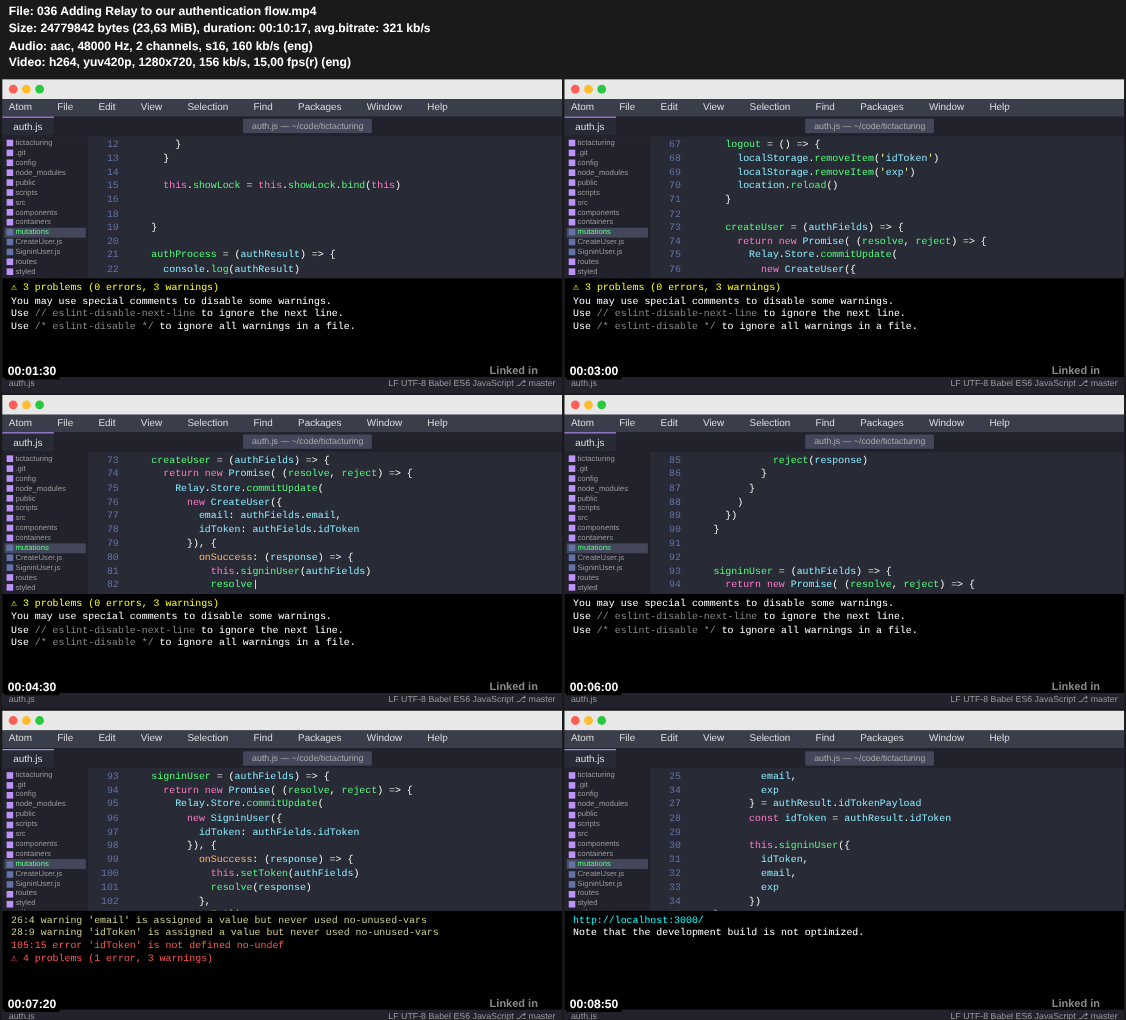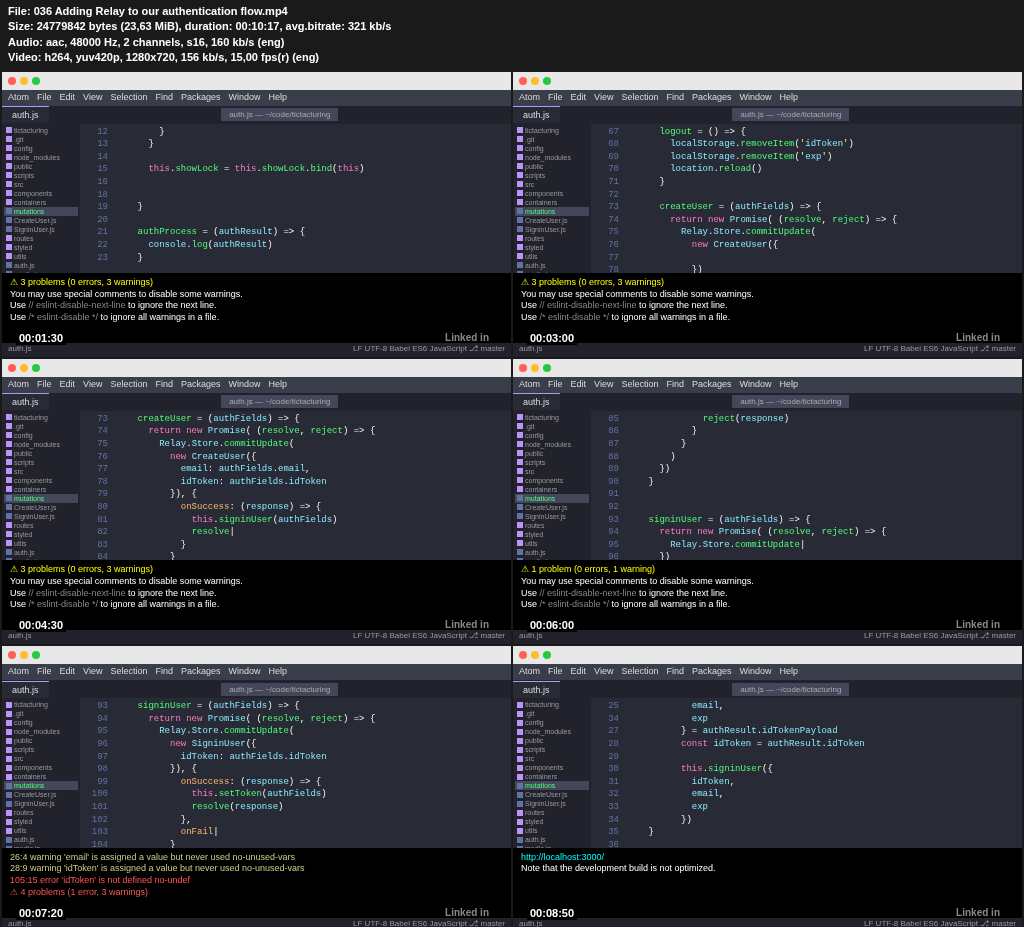--- a/index.html
+++ b/index.html
@@ -4,38 +4,38 @@
 <style>
 *{margin:0;padding:0;box-sizing:border-box}
 body{background:#1a1a1a;width:1024px;height:927px;font-family:Arial,sans-serif;font-size:11px;overflow:hidden}
 .header{color:#fff;padding:4px 8px;font-weight:bold;line-height:1.4}
 .header span{color:#fff}
 .grid{display:grid;grid-template-columns:1fr 1fr;grid-template-rows:repeat(3,1fr);gap:2px;padding:2px;height:864px}
 .pane{background:#282a36;position:relative;overflow:hidden;display:flex;flex-direction:column}
 .titlebar{background:#e8e8e8;height:18px;display:flex;align-items:center;padding:0 6px;gap:4px}
 .dot{width:8px;height:8px;border-radius:50%}
 .dot.r{background:#ff5f56}.dot.y{background:#ffbd2e}.dot.g{background:#27c93f}
-.menubar{background:#3a3d4a;height:16px;color:#ddd;font-size:9px;padding:2px 6px;display:flex;gap:8px}
+.menubar{background:#3a3d4a;height:16px;color:#ddd;font-size:9px;padding:2px 6px;display:flex;gap:23px}
 .tabbar{background:#21222c;height:18px;display:flex;align-items:center}
 .tab{background:#282a36;color:#ddd;font-size:9px;padding:3px 10px;border-top:1px solid #bd93f9}
 .subtab{background:#44475a;color:#aaa;font-size:8px;padding:2px 8px;margin:0 auto}
 .main{display:flex;flex:1;overflow:hidden}
 .sidebar{width:78px;background:#21222c;padding:2px;overflow:hidden}
 .tree-item{color:#999;font-size:7px;padding:1px 2px;display:flex;align-items:center;gap:2px;white-space:nowrap}
 .tree-item.hl{background:#44475a;color:#50fa7b}
 .tree-item .ico{width:6px;height:6px;background:#6272a4;display:inline-block}
 .tree-item .ico.fld{background:#bd93f9}
 .editor{flex:1;background:#282a36;padding:2px 4px;font-family:'Courier New',monospace;font-size:9px;line-height:1.4;overflow:hidden}
 .line{white-space:pre;color:#f8f8f2}
 .ln{color:#6272a4;display:inline-block;width:24px;text-align:right;margin-right:8px}
 .kw{color:#ff79c6}.str{color:#f1fa8c}.fn{color:#50fa7b}.var{color:#8be9fd}.orange{color:#ffb86c}
-.terminal{background:#000;color:#fff;font-family:Liberation Sans, sans-serif;font-size:9px;padding:4px 8px;height:70px;line-height:1.3}
+.terminal{background:#000;color:#fff;font-family:Liberation Mono, monospace;font-size:9px;padding:4px 8px;height:90px;line-height:1.3}
 .terminal .warn{color:#ff0}.terminal .err{color:#f55}.terminal .ok{color:#0ff}
 .statusbar{background:#21222c;height:14px;color:#999;font-size:8px;display:flex;justify-content:space-between;padding:1px 6px}
-.timestamp{position:absolute;bottom:12px;left:14px;background:#000;color:#fff;font-size:11px;font-weight:bold;padding:1px 3px;z-index:10}
+.timestamp{position:absolute;bottom:12px;left:2px;background:#000;color:#fff;font-size:11px;font-weight:bold;padding:1px 3px;z-index:10}
 .watermark{position:absolute;bottom:14px;right:22px;color:#888;font-size:10px;font-weight:bold;z-index:10}
 </style>
 </head>
 <body>
 
 <div class="header">
   <div><span>File: </span><span>036 Adding Relay to our authentication flow.mp4</span></div>
   <div><span>Size: </span><span>24779842 bytes (23,63 MiB)</span>, duration: <span>00:10:17</span>, avg.bitrate: <span>321 kb/s</span></div>
   <div><span>Audio: </span><span>aac, 48000 Hz, 2 channels, s16, 160 kb/s (eng)</span></div>
   <div><span>Video: </span><span>h264, yuv420p, 1280x720, 156 kb/s, 15,00 fps(r) (eng)</span></div>
@@ -301,21 +301,20 @@
           <div class="line"><span class="ln">90</span>    }</div>
           <div class="line"><span class="ln">91</span></div>
           <div class="line"><span class="ln">92</span></div>
           <div class="line"><span class="ln">93</span>    <span class="fn">signinUser</span> = (<span class="var">authFields</span>) =&gt; {</div>
           <div class="line"><span class="ln">94</span>      <span class="kw">return</span> <span class="kw">new</span> <span class="var">Promise</span>( (<span class="fn">resolve</span>, <span class="fn">reject</span>) =&gt; {</div>
           <div class="line"><span class="ln">95</span>        <span class="var">Relay</span>.<span class="var">Store</span>.<span class="fn">commitUpdate</span>|</div>
           <div class="line"><span class="ln">96</span>      })</div>
         </div>
     </div>
     <div class="terminal">
-        <div class="warn">⚠ 1 problem (0 errors, 1 warning)</div>
         <div></div>
         <div>You may use special comments to disable some warnings.</div>
         <div>Use <span style="color:#888">// eslint-disable-next-line</span> to ignore the next line.</div>
         <div>Use <span style="color:#888">/* eslint-disable */</span> to ignore all warnings in a file.</div>
       </div>
     <div class="statusbar">
         <span>auth.js</span>
         <span>LF  UTF-8  Babel ES6 JavaScript  ⎇ master</span>
       </div>
     <div class="timestamp">00:06:00</div>

